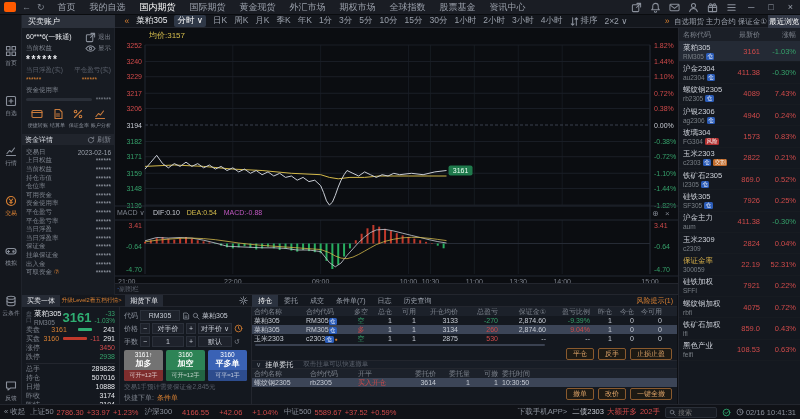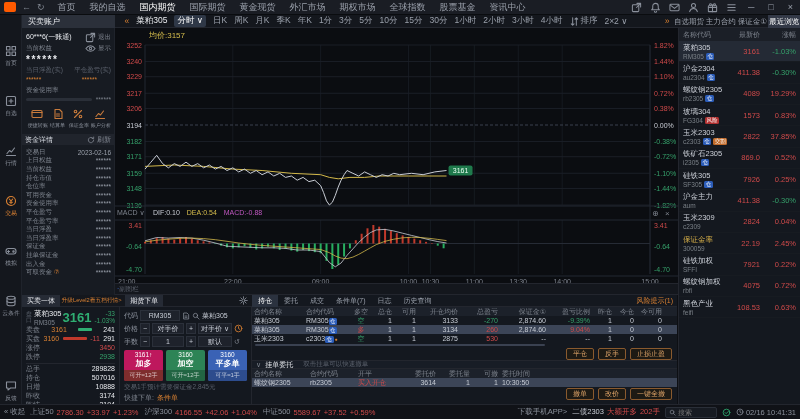--- a/index.html
+++ b/index.html
@@ -497,37 +497,45 @@
         </div>
         <div class="pr r">411.38</div>
         <div class="pc g">-0.30%</div>
       </div>
       <div class="wrow">
         <div class="nm">
           <div class="n1">螺纹钢2305</div>
           <div class="n2">rb2305<span class="badge pos">仓</span></div>
         </div>
         <div class="pr r">4089</div>
-        <div class="pc r">19.29%</div>
+        <div class="pc r">7.43%</div>
+      </div>
+      <div class="wrow">
+        <div class="nm">
+          <div class="n1">沪银2306</div>
+          <div class="n2">ag2306<span class="badge pos">仓</span></div>
+        </div>
+        <div class="pr r">4940</div>
+        <div class="pc r">0.24%</div>
       </div>
       <div class="wrow">
         <div class="nm">
           <div class="n1">玻璃304</div>
           <div class="n2">FG304<span class="badge risk">风险</span></div>
         </div>
         <div class="pr r">1573</div>
         <div class="pc r">0.83%</div>
       </div>
       <div class="wrow">
         <div class="nm">
           <div class="n1">玉米2303</div>
           <div class="n2">c2303<span class="badge pos">仓</span><span class="badge deliv">交割</span></div>
         </div>
         <div class="pr r">2822</div>
-        <div class="pc r">37.85%</div>
+        <div class="pc r">0.21%</div>
       </div>
       <div class="wrow">
         <div class="nm">
           <div class="n1">铁矿石2305</div>
           <div class="n2">i2305<span class="badge pos">仓</span></div>
         </div>
         <div class="pr r">869.0</div>
         <div class="pc r">0.52%</div>
       </div>
       <div class="wrow">
@@ -553,37 +561,45 @@
         </div>
         <div class="pr r">2824</div>
         <div class="pc r">0.04%</div>
       </div>
       <div class="wrow">
         <div class="nm">
           <div class="n1" style="color: rgb(216, 177, 74);">保证金率</div>
           <div class="n2">300059</div>
         </div>
         <div class="pr r">22.19</div>
-        <div class="pc r">2.45%</div>
+        <div class="pc r">52.31%</div>
       </div>
       <div class="wrow">
         <div class="nm">
           <div class="n1">硅铁加权</div>
           <div class="n2">SFFI</div>
         </div>
         <div class="pr r">7921</div>
         <div class="pc r">0.22%</div>
       </div>
       <div class="wrow">
         <div class="nm">
           <div class="n1">螺纹钢加权</div>
           <div class="n2">rbfi</div>
         </div>
         <div class="pr r">4075</div>
         <div class="pc r">0.72%</div>
+      </div>
+      <div class="wrow">
+        <div class="nm">
+          <div class="n1">铁矿石加权</div>
+          <div class="n2">ifi</div>
+        </div>
+        <div class="pr r">859.0</div>
+        <div class="pc r">0.43%</div>
       </div>
       <div class="wrow">
         <div class="nm">
           <div class="n1">黑色产业</div>
           <div class="n2">feifi</div>
         </div>
         <div class="pr r">108.53</div>
         <div class="pc r">0.63%</div>
       </div>
     </div>
@@ -684,21 +700,21 @@
   </div>
   <div class="opRow" style="height:13px">
     <span>手数</span>
     <div class="box stepBtn">−</div>
     <div class="box" style="width:32px">1</div>
     <div class="box stepBtn">+</div>
     <div class="box" style="width:34px">默认</div>
     <span class="dim">↺</span>
   </div>
   <div id="tradeBtns">
-      <div class="tbtn" style="background: #be185d;">
+      <div class="tbtn" style="background: #737373;">
         <div class="l1">3161↑</div>
         <div class="l2">加多</div>
         <div class="sub" style="background: rgb(126, 45, 45);">可开≈12手</div>
       </div>
       <div class="tbtn" style="background: rgb(45, 132, 86);">
         <div class="l1">3160</div>
         <div class="l2">加空</div>
         <div class="sub" style="background: rgb(34, 101, 67);">可开≈12手</div>
       </div>
       <div class="tbtn" style="background: rgb(58, 98, 181);">
@@ -824,21 +840,21 @@
 
 <div id="statusbar" class="abs">
   <span>« 收起</span>
   <span id="idxTicker" class="row" style="gap:6px">
       <span class="row" style="gap: 3px;">
         <span>上证50</span>
         <span class="r">2786.30</span>
         <span class="r">+33.97</span>
         <span class="r">+1.23%</span>
       </span>
-      <span class="row" style="gap: 3px; justify-content: center;">
+      <span class="row" style="gap: 10px; justify-content: center;">
         <span>沪深300</span>
         <span class="r">4166.55</span>
         <span class="r">+42.06</span>
         <span class="r">+1.04%</span>
       </span>
       <span class="row" style="gap: 3px;">
         <span>中证500</span>
         <span class="r">5589.67</span>
         <span class="r">+37.52</span>
         <span class="r">+0.59%</span>

